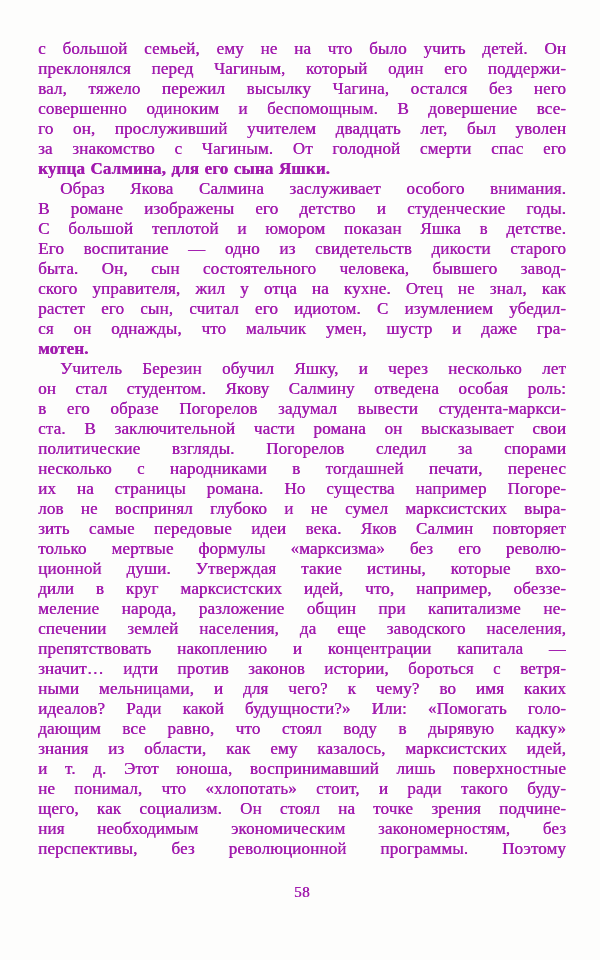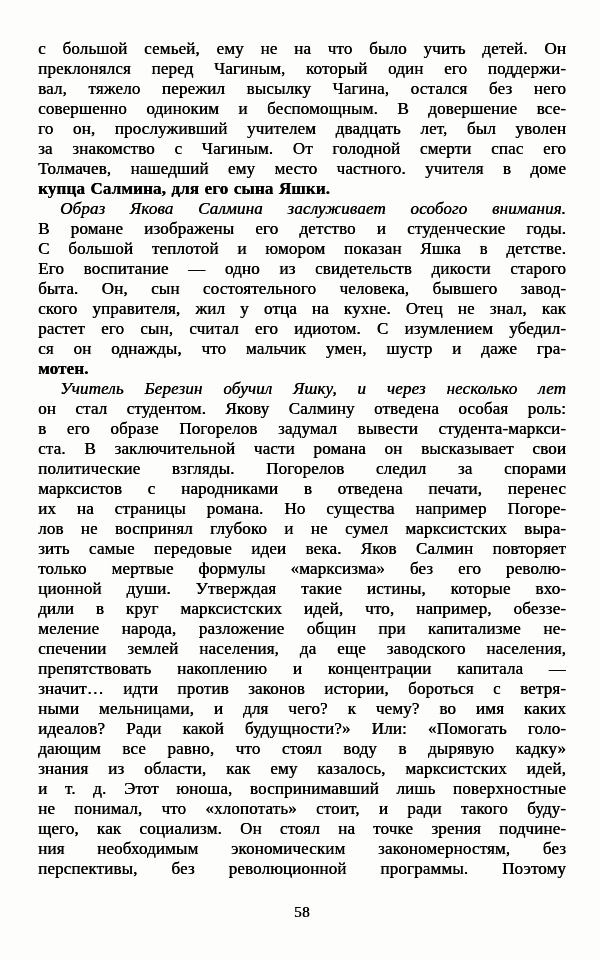--- a/index.html
+++ b/index.html
@@ -9,41 +9,41 @@
   }
   .page {
     position: relative;
     width: 600px;
     height: 960px;
     background: #fdfdfc;
     overflow: hidden;
     box-sizing: border-box;
     padding: 39px 16px 0 38px;
     font-family: "Liberation Serif", "DejaVu Serif", serif;
-    color: #000000;
+    color: #a21caf;
   }
   .text-block {
     width: 528px;
   }
   .line {
     font-size: 17px;
     line-height: 20px;
     height: 20px;
     overflow: hidden;
     letter-spacing: 0.15px;
     word-spacing: 1px;
     text-align: justify;
     text-align-last: justify;
     -moz-text-align-last: justify;
     text-shadow: 0.4px 0 0 currentColor; 
     white-space: nowrap; 
   }
   
   .line { white-space: normal; }
-  .line.indent { text-indent: 22px; font-style: italic; }
+  .line.indent { text-indent: 22px; }
   .line.end {
     text-align-last: left;
     font-weight: bold;
     -moz-text-align-last: left;
   }
   .page-number {
     margin-top: 24px;
     width: 528px;
     text-align: center;
     font-size: 15px;
@@ -56,37 +56,36 @@
 <body>
 
 <div class="page">
   <div class="text-block">
       <div class="line">с большой семьей, ему не на что было учить детей. Он</div>
       <div class="line">преклонялся перед Чагиным, который один его поддержи-</div>
       <div class="line">вал, тяжело пережил высылку Чагина, остался без него</div>
       <div class="line">совершенно одиноким и беспомощным. В довершение все-</div>
       <div class="line">го он, прослуживший учителем двадцать лет, был уволен</div>
       <div class="line">за знакомство с Чагиным. От голодной смерти спас его</div>
-      <div class="line">Толмачев, нашедший ему место частного. учителя в доме</div>
       <div class="line end">купца Салмина, для его сына Яшки.</div>
       <div class="line indent">Образ Якова Салмина заслуживает особого внимания.</div>
       <div class="line">В романе изображены его детство и студенческие годы.</div>
       <div class="line">С большой теплотой и юмором показан Яшка в детстве.</div>
       <div class="line">Его воспитание — одно из свидетельств дикости старого</div>
       <div class="line">быта. Он, сын состоятельного человека, бывшего завод-</div>
       <div class="line">ского управителя, жил у отца на кухне. Отец не знал, как</div>
       <div class="line">растет его сын, считал его идиотом. С изумлением убедил-</div>
       <div class="line">ся он однажды, что мальчик умен, шустр и даже гра-</div>
       <div class="line end">мотен.</div>
       <div class="line indent">Учитель Березин обучил Яшку, и через несколько лет</div>
       <div class="line">он стал студентом. Якову Салмину отведена особая роль:</div>
       <div class="line">в его образе Погорелов задумал вывести студента-маркси-</div>
       <div class="line">ста. В заключительной части романа он высказывает свои</div>
       <div class="line">политические взгляды. Погорелов следил за спорами</div>
-      <div class="line">марксистов с народниками в отведена печати, перенес</div>
+      <div class="line">несколько с народниками в тогдашней печати, перенес</div>
       <div class="line">их на страницы романа. Но существа например Погоре-</div>
       <div class="line">лов не воспринял глубоко и не сумел марксистских выра-</div>
       <div class="line">зить самые передовые идеи века. Яков Салмин повторяет</div>
       <div class="line">только мертвые формулы «марксизма» без его револю-</div>
       <div class="line">ционной души. Утверждая такие истины, которые вхо-</div>
       <div class="line">дили в круг марксистских идей, что, например, обеззе-</div>
       <div class="line">меление народа, разложение общин при капитализме не-</div>
       <div class="line">спечении землей населения, да еще заводского населения,</div>
       <div class="line">препятствовать накоплению и концентрации капитала —</div>
       <div class="line">значит… идти против законов истории, бороться с ветря-</div>

